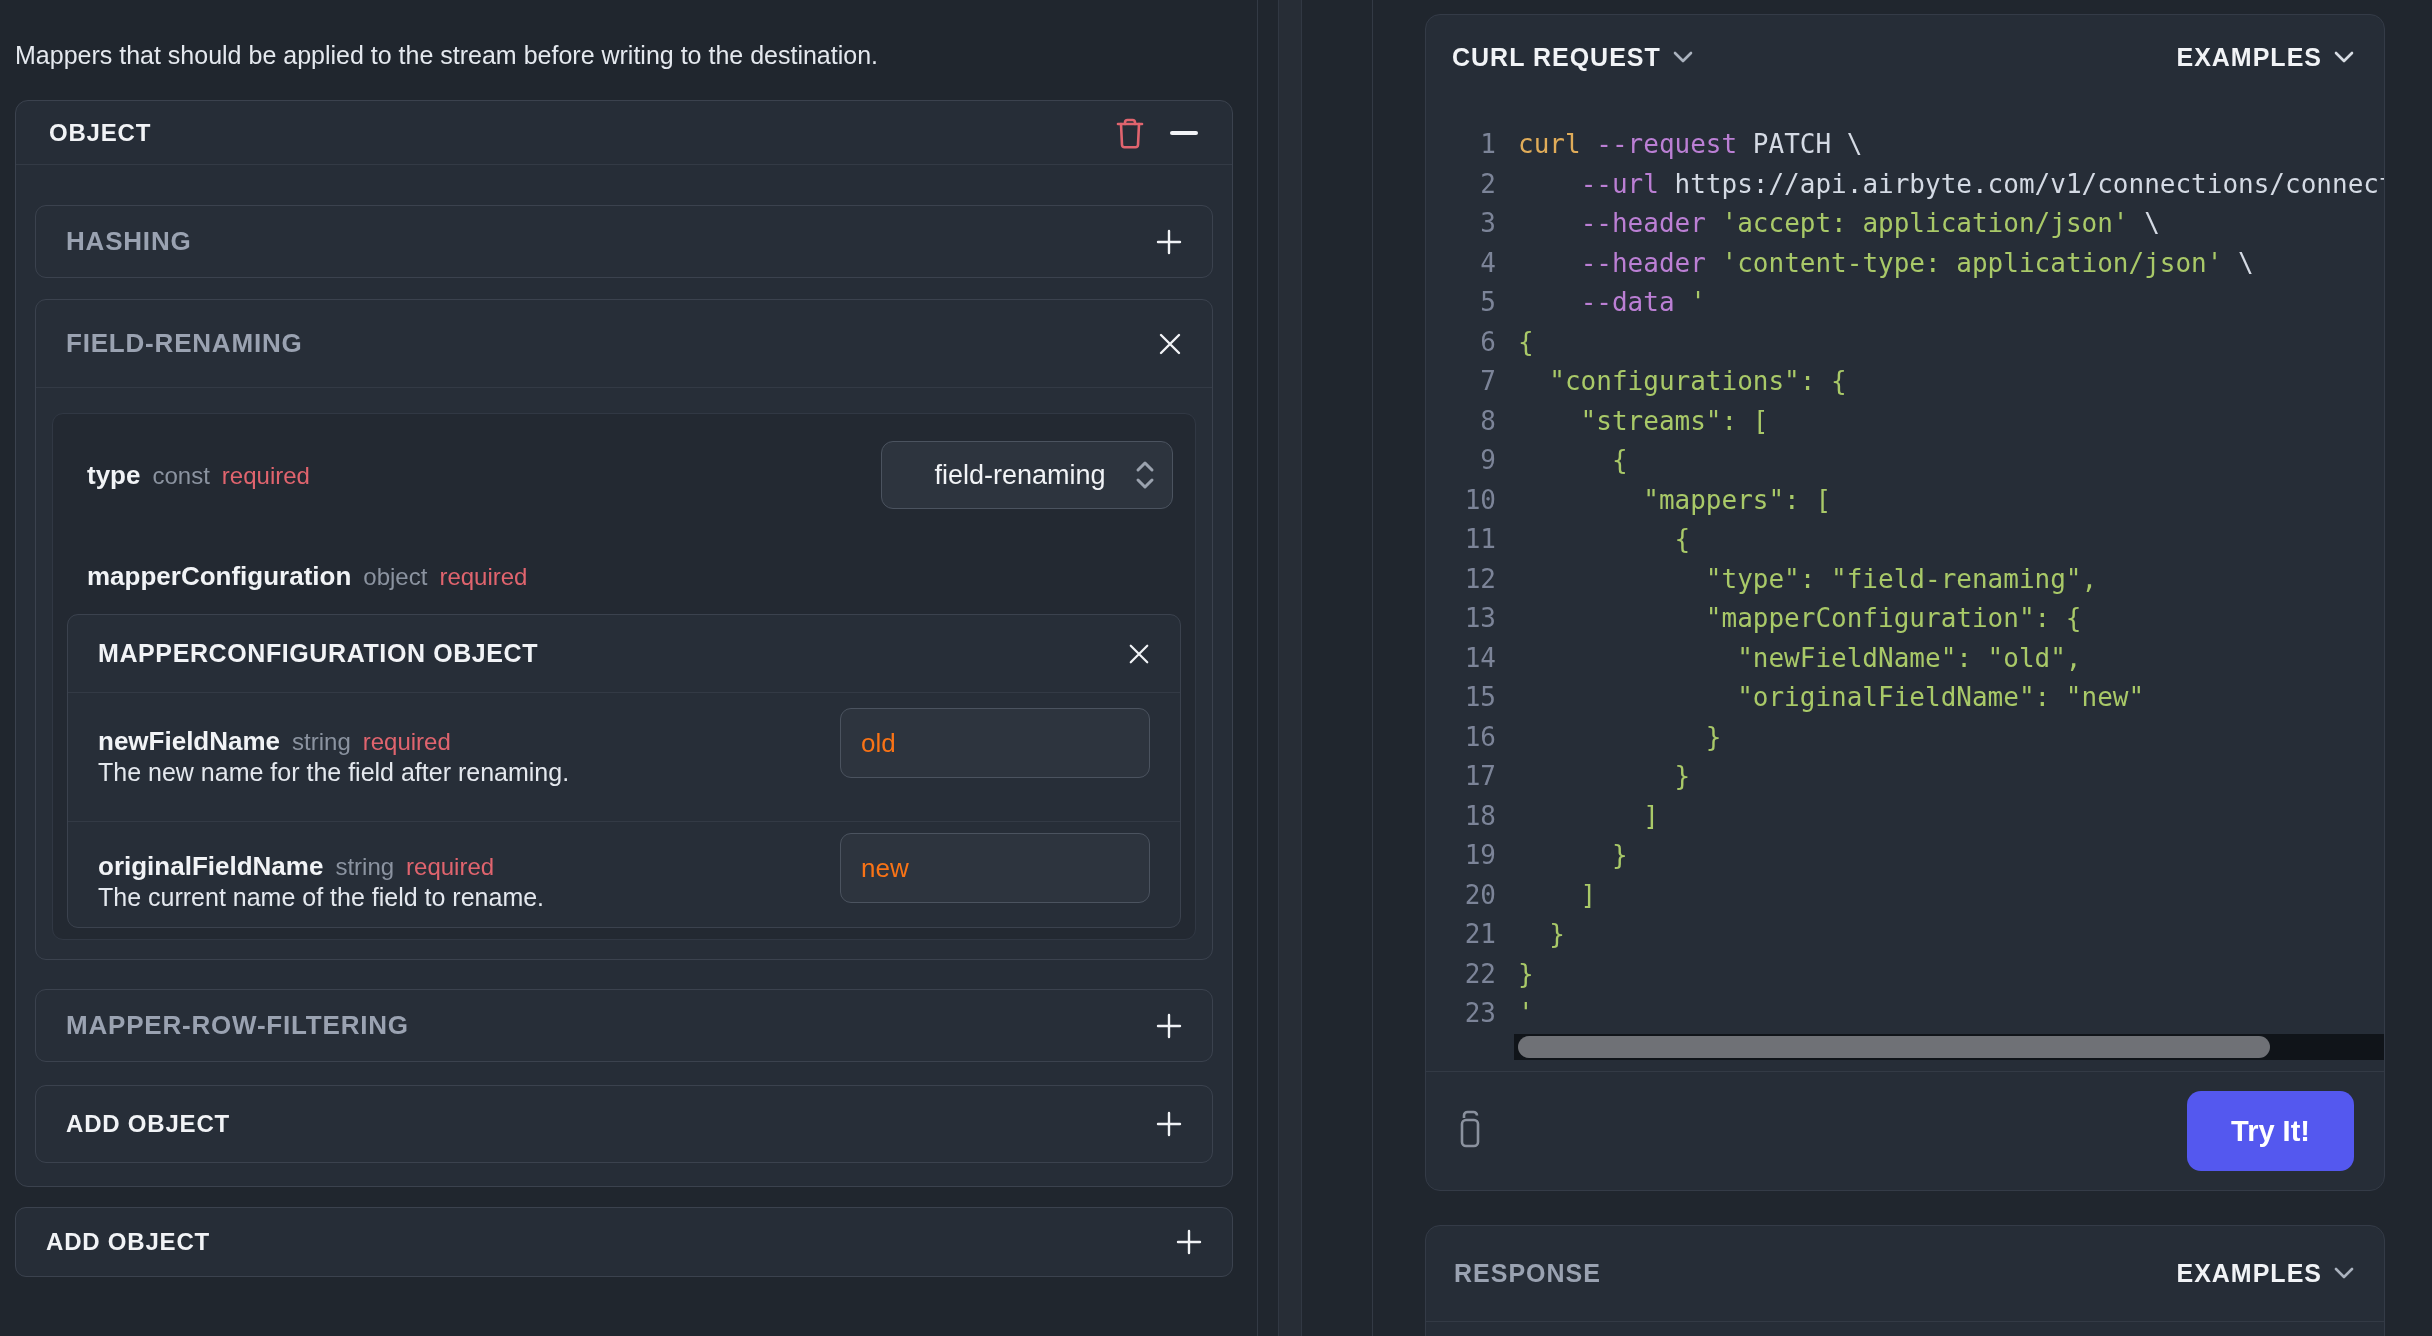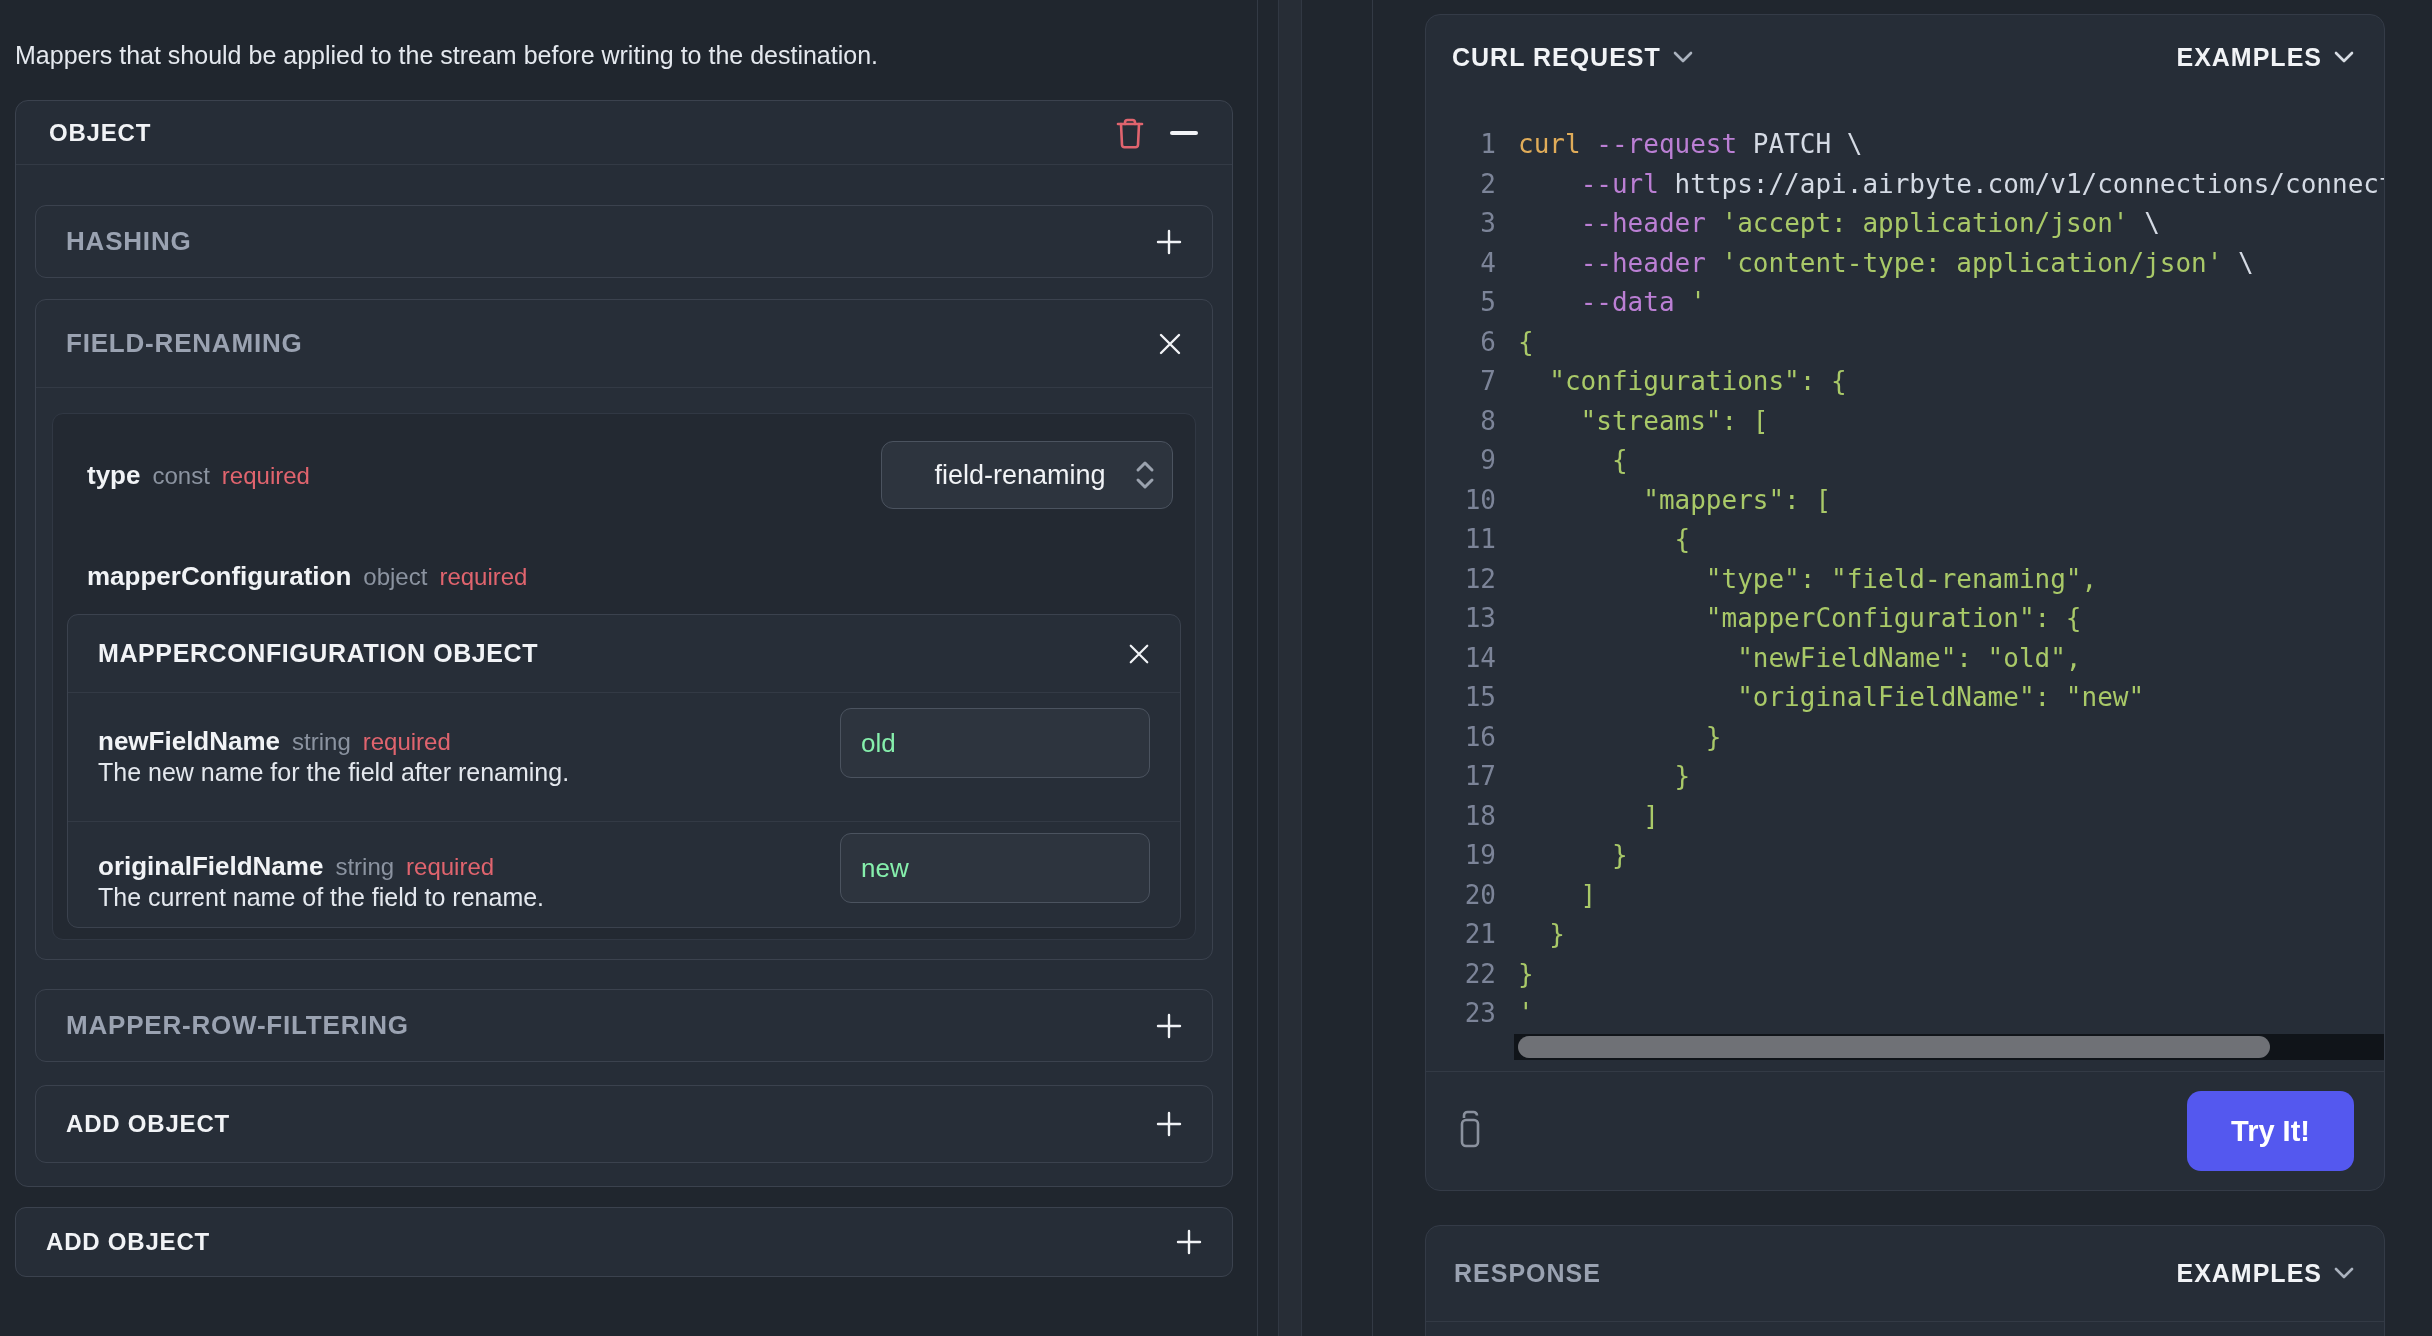--- a/index.html
+++ b/index.html
@@ -54,21 +54,21 @@
   .mc-label-row{padding:0 34px;margin-top:24px;}
   .mc-panel{margin:22px 14px 0 14px;background:var(--panel-bg);border:1px solid var(--border);border-radius:11px;}
   .mc-header{height:78px;display:flex;align-items:center;padding:0 30px;border-bottom:1px solid var(--border-soft);}
   .mc-title{font-size:25px;font-weight:700;letter-spacing:.6px;}
   .mc-row{display:flex;align-items:flex-start;padding:15px 30px 34px 30px;}
   .mc-row.second{border-top:1px solid var(--border-soft);padding:11px 30px 15px 30px;}
   .mc-left{flex:1;}
   .mc-left .prop-label{margin-top:18px;}
   .mc-desc{font-size:25px;color:var(--txt-soft);line-height:30px;}
   .text-input{width:310px;height:70px;background:var(--input-bg);border:1.5px solid var(--input-border);
-              border-radius:11px;color:#86efac;font-size:26px;font-family:"Liberation Sans",sans-serif;
+              border-radius:11px;color:#f97316;font-size:26px;font-family:"Liberation Sans",sans-serif;
               padding:0 20px;outline:none;}
   .mc-row.second .text-input{margin-top:0;}
 
   .add-row{height:78px;display:flex;align-items:center;padding:0 30px;background:var(--panel-bg);
            border:1px solid var(--border);border-radius:11px;cursor:pointer;}
   .add-title{font-size:24px;font-weight:700;letter-spacing:.8px;}
   .outer-add{margin-top:20px;height:70px;display:flex;align-items:center;padding:0 30px;background:var(--card-bg);
              border:1px solid var(--border);border-radius:11px;cursor:pointer;}
 
   

